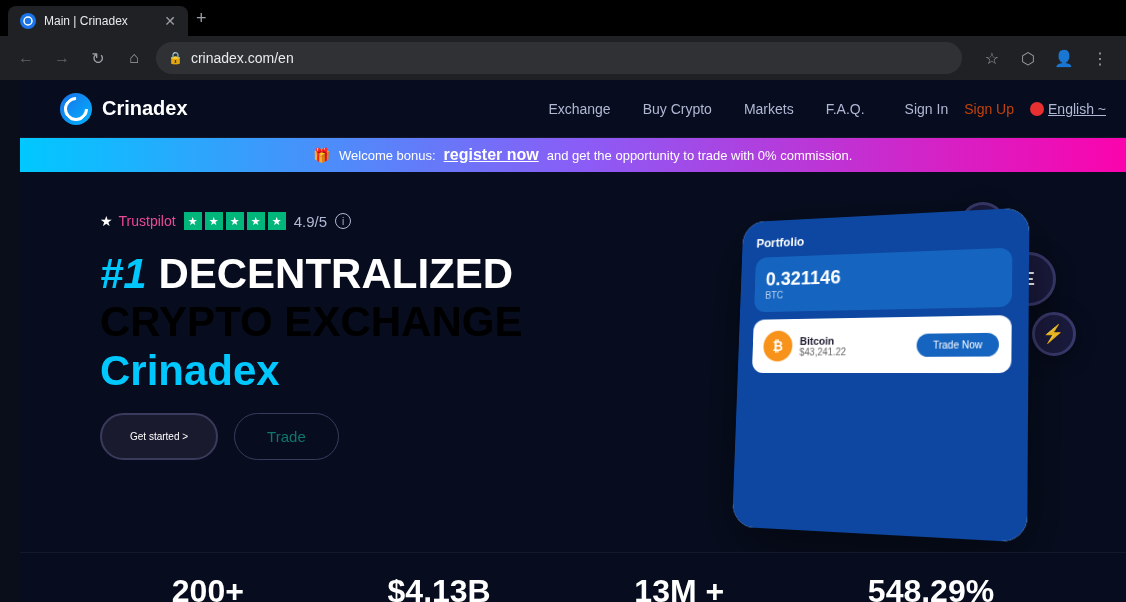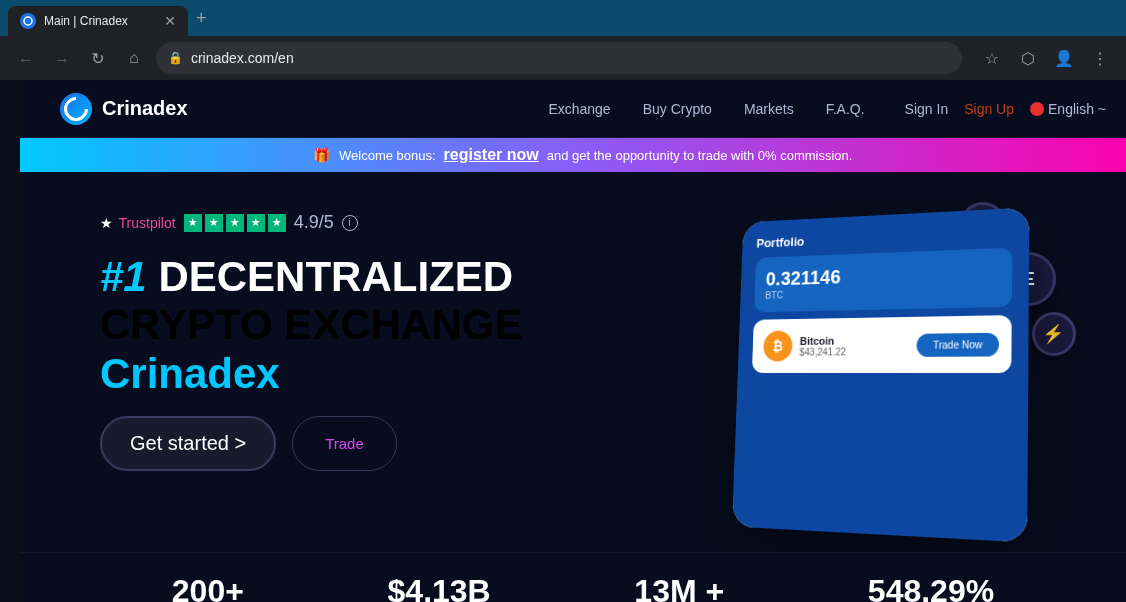--- a/index.html
+++ b/index.html
@@ -1,20 +1,20 @@
 <!DOCTYPE html>
 <html><head>
   <meta charset="utf-8">
   <style>
     * { margin: 0; padding: 0; box-sizing: border-box; }
     body { font-family: -apple-system, BlinkMacSystemFont, 'Segoe UI', Arial, sans-serif; background: #0a0e1a; width: 1126px; height: 602px; overflow: hidden; }
 
     
     .browser-chrome { background: #202124; width: 100%; }
-    .tab-bar { background: #0c4a6e; height: 36px; display: flex; align-items: flex-end; padding: 0 8px; gap: 0; }
+    .tab-bar { background: #000000; height: 36px; display: flex; align-items: flex-end; padding: 0 8px; gap: 0; }
     .tab-active { background: #202124; height: 30px; min-width: 180px; display: flex; align-items: center; border-radius: 8px 8px 0 0; padding: 0 12px; gap: 8px; font-size: 12px; color: #e8eaed; }
     .tab-favicon { width: 16px; height: 16px; background: #1a73e8; border-radius: 50%; display: flex; align-items: center; justify-content: center; }
     .tab-close { margin-left: auto; color: #9aa0a6; font-size: 14px; cursor: pointer; }
     .tab-new { background: transparent; border: none; color: #9aa0a6; font-size: 18px; cursor: pointer; padding: 0 8px; align-self: center; }
     .browser-controls { background: #202124; height: 44px; display: flex; align-items: center; padding: 0 12px; gap: 8px; }
     .nav-btn { background: none; border: none; color: #9aa0a6; font-size: 16px; cursor: pointer; width: 28px; height: 28px; border-radius: 50%; display: flex; align-items: center; justify-content: center; }
     .nav-btn.disabled { color: #5f6368; cursor: default; }
     .address-bar { flex: 1; background: #303134; border: none; border-radius: 22px; height: 32px; display: flex; align-items: center; padding: 0 12px; gap: 8px; color: #e8eaed; font-size: 14px; }
     .address-bar-icon { color: #9aa0a6; font-size: 12px; }
     .address-text { color: #e8eaed; font-size: 14px; }
@@ -28,48 +28,48 @@
     .site-header { background: #070d1f; height: 58px; display: flex; align-items: center; padding: 0 40px; border-bottom: 1px solid rgba(255,255,255,0.05); }
     .logo { display: flex; align-items: center; gap: 10px; margin-right: auto; }
     .logo-icon { width: 32px; height: 32px; background: linear-gradient(135deg, #1a6fe8, #00b4ff); border-radius: 50%; display: flex; align-items: center; justify-content: center; }
     .logo-ring { width: 24px; height: 24px; border: 3px solid white; border-radius: 50%; border-top-color: transparent; transform: rotate(45deg); }
     .logo-text { color: #ffffff; font-size: 20px; font-weight: 600; }
     .nav-links { display: flex; gap: 32px; align-items: center; }
     .nav-link { color: #b0b8d4; font-size: 14px; text-decoration: none; cursor: pointer; }
     .auth-buttons { display: flex; align-items: center; gap: 16px; margin-left: 40px; }
     .sign-in-btn { color: #b0b8d4; font-size: 14px; cursor: pointer; background: none; border: none; }
     .sign-up-btn { color: #c2410c; font-size: 14px; cursor: pointer; background: none; border: none; font-weight: 500; }
-    .language-btn { display: flex; align-items: center; gap: 4px; color: #b0b8d4; font-size: 14px; cursor: pointer; background: none; border: none; }
+    .language-btn { display: flex; align-items: center; gap: 4px; color: #b0b8d4; font-size: 14px; cursor: pointer; background: none; border: none; text-decoration: underline; }
     .lang-dot { width: 14px; height: 14px; background: #e83030; border-radius: 50%; }
 
     
     .banner { background: linear-gradient(90deg, #00c8ff, #8b5cf6, #ff00aa); height: 34px; display: flex; align-items: center; justify-content: center; gap: 8px; }
     .banner-icon { color: #fff; font-size: 14px; }
     .banner-text { color: #fff; font-size: 13px; }
     .banner-link { color: #fff; font-weight: 700; text-decoration: underline; cursor: pointer; }
 
     
     .hero { background: #070d1f; padding: 40px 80px; display: flex; align-items: flex-start; min-height: 380px; position: relative; overflow: hidden; }
     .hero-content { max-width: 540px; z-index: 2; }
     .trustpilot { display: flex; align-items: center; gap: 8px; margin-bottom: 20px; }
     .trustpilot-logo { display: flex; align-items: center; gap: 6px; }
     .trustpilot-star-icon { color: #ffffff; font-size: 14px; }
     .trustpilot-name { color: #ec4899; font-size: 14px; font-weight: 500; }
     .stars { display: flex; gap: 3px; }
     .star { width: 18px; height: 18px; background: #00b67a; display: flex; align-items: center; justify-content: center; color: white; font-size: 11px; }
-    .rating { color: #b0b8d4; font-size: 18px; }
+    .rating { color: #b0b8d4; font-size: 15px; }
     .info-icon { width: 16px; height: 16px; border: 1px solid #b0b8d4; border-radius: 50%; display: flex; align-items: center; justify-content: center; color: #b0b8d4; font-size: 10px; cursor: pointer; }
     .hero-title { font-size: 42px; font-weight: 800; line-height: 1.15; margin-bottom: 18px; }
     .hero-title-line1 { color: #ffffff; }
     .hero-highlight { color: #00c8ff; font-style: italic; }
     .hero-brand { color: #00c8ff; display: block; }
     .hero-desc { color: #8892b0; font-size: 14px; line-height: 1.6; margin-bottom: 32px; max-width: 420px; }
     .hero-buttons { display: flex; gap: 16px; }
-    .get-started-btn { background: #1a1a2e; border: 2px solid #3a3a5c; color: #ffffff; padding: 14px 28px; border-radius: 30px; font-size: 20px; cursor: pointer; font-weight: 500; white-space: nowrap; }
-    .trade-btn { background: transparent; border: 1px solid #3a3a5c; color: #d946ef; padding: 14px 32px; border-radius: 30px; font-size: 15px; cursor: pointer; }
+    .get-started-btn { background: #1a1a2e; border: 2px solid #3a3a5c; color: #ffffff; padding: 14px 28px; border-radius: 30px; font-size: 10px; cursor: pointer; font-weight: 500; white-space: nowrap; }
+    .trade-btn { background: transparent; border: 1px solid #3a3a5c; color: #0f766e; padding: 14px 32px; border-radius: 30px; font-size: 15px; cursor: pointer; }
 
     
     .hero-illustration { position: absolute; right: 60px; top: 20px; width: 420px; height: 360px; }
     .phone-mockup { position: relative; width: 300px; height: 320px; background: #f0f4ff; border-radius: 24px; transform: perspective(800px) rotateY(-15deg) rotateX(5deg); box-shadow: 0 20px 60px rgba(0,0,0,0.5); overflow: hidden; margin-left: 60px; margin-top: 20px; }
     .phone-screen { background: #0d47a1; width: 100%; height: 100%; padding: 16px; }
     .phone-header { color: white; font-size: 13px; font-weight: 600; margin-bottom: 8px; }
     .phone-card { background: #1565c0; border-radius: 12px; padding: 12px; margin-bottom: 8px; }
     .phone-amount { color: white; font-size: 20px; font-weight: 700; }
     .phone-label { color: rgba(255,255,255,0.7); font-size: 10px; }
     .btc-card { background: #ffffff; border-radius: 12px; padding: 12px; display: flex; align-items: center; gap: 8px; margin-bottom: 8px; }

